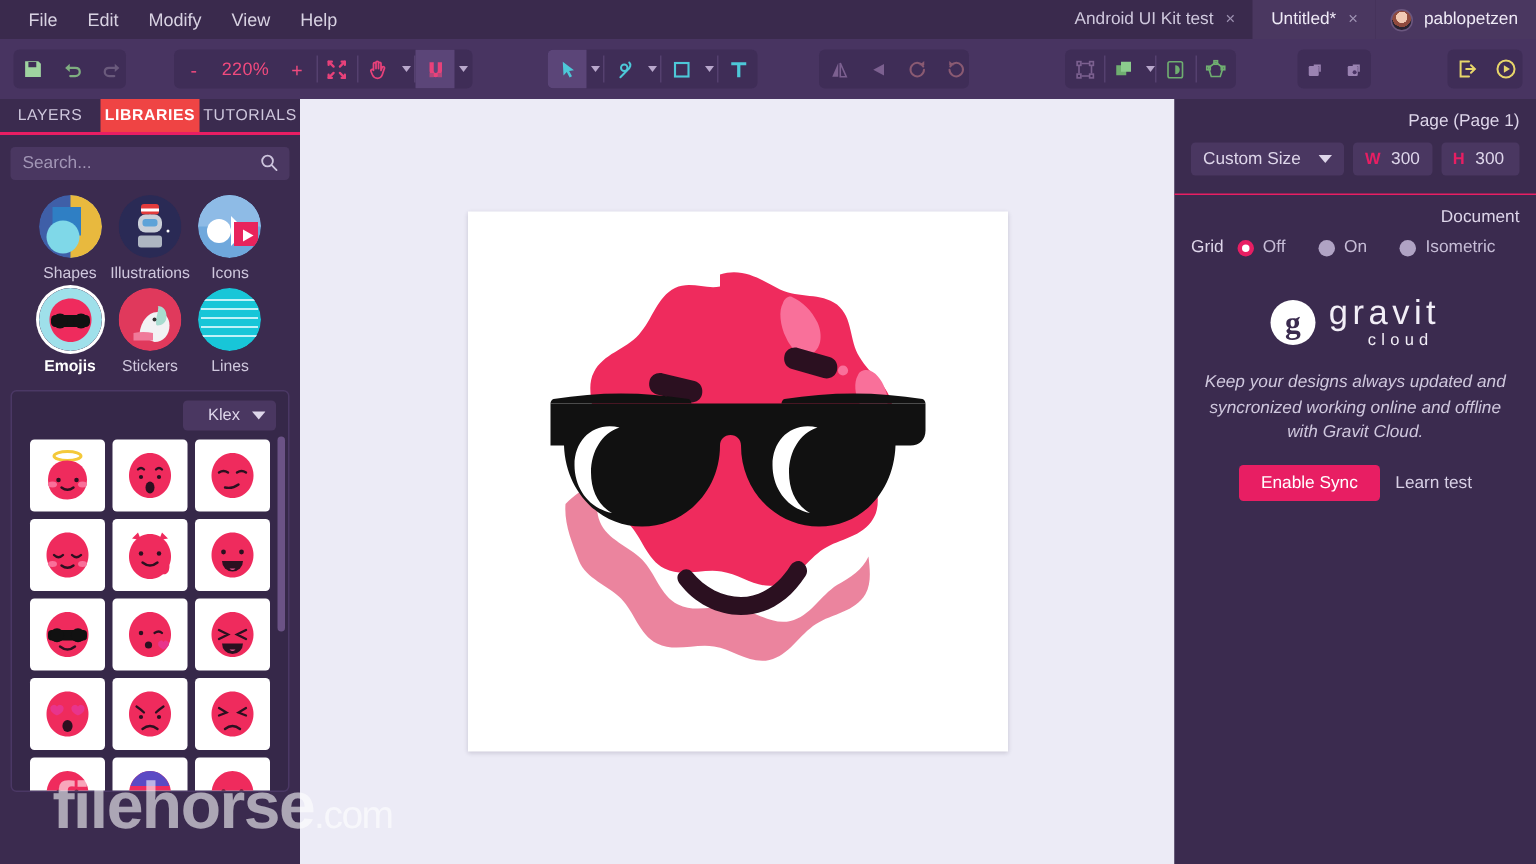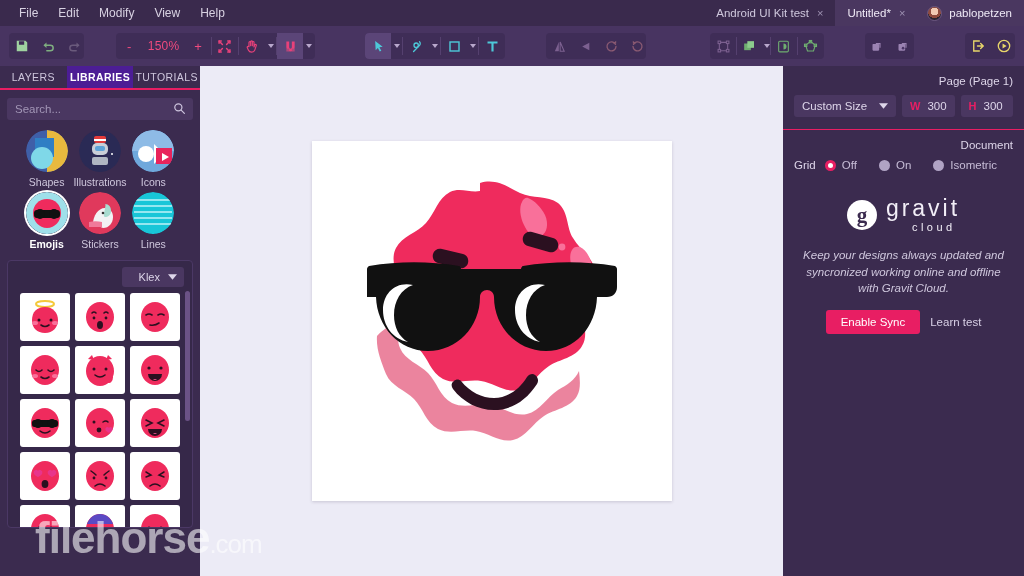--- a/index.html
+++ b/index.html
@@ -72,21 +72,21 @@
   
   .left {
     position:absolute; top:66px; left:0; width:200px; height:510px;
     background:#3b2b4f;
   }
   .lib-tabs { display:flex; height:24px; border-bottom:2px solid #e81e63; }
   .lib-tab {
     flex:1; display:flex; align-items:center; justify-content:center;
     font-size:10.5px; letter-spacing:.4px; color:#cfc7dd; cursor:default;
   }
-  .lib-tab.active { background:#4c1d95; color:#fff; font-weight:bold;text-align:center; }
+  .lib-tab.active { background:#ef4444; color:#fff; font-weight:bold;text-align:center; }
 
   .search-wrap { padding:8px 7px 4px; }
   .search {
     position:relative; background:#4a3761; border-radius:3px; height:22px;
     display:flex; align-items:center; padding:0 8px;
   }
   .search input {
     background:transparent;border:0;outline:0;color:#cdc4dd;font-size:11.5px;
     font-family:inherit; width:100%;
   }
@@ -237,21 +237,21 @@
       </div>
     </div>
 
     <div class="spacer-l"></div>
 
     <div class="tgroup">
       <div class="tbtn">
         <span class="zsign">-</span>
       </div>
       <div class="tbtn">
-        <span class="zoomlbl">150%</span>
+        <span class="zoomlbl">220%</span>
       </div>
       <div class="tbtn">
         <span class="zsign">+</span>
       </div>
       <div class="sep"></div>
       <div class="tbtn">
         <svg width="15" height="15" viewBox="0 0 18 18">
           <g stroke="#e8417a" stroke-width="1.8" stroke-linecap="round">
             <path d="M2.5 2.5 6.5 6.5M15.5 2.5 11.5 6.5M2.5 15.5 6.5 11.5M15.5 15.5 11.5 11.5"></path>
             <path d="M2.5 2.5v2.6M2.5 2.5h2.6M15.5 2.5v2.6M15.5 2.5h-2.6M2.5 15.5v-2.6M2.5 15.5h2.6M15.5 15.5v-2.6M15.5 15.5h-2.6"></path>

